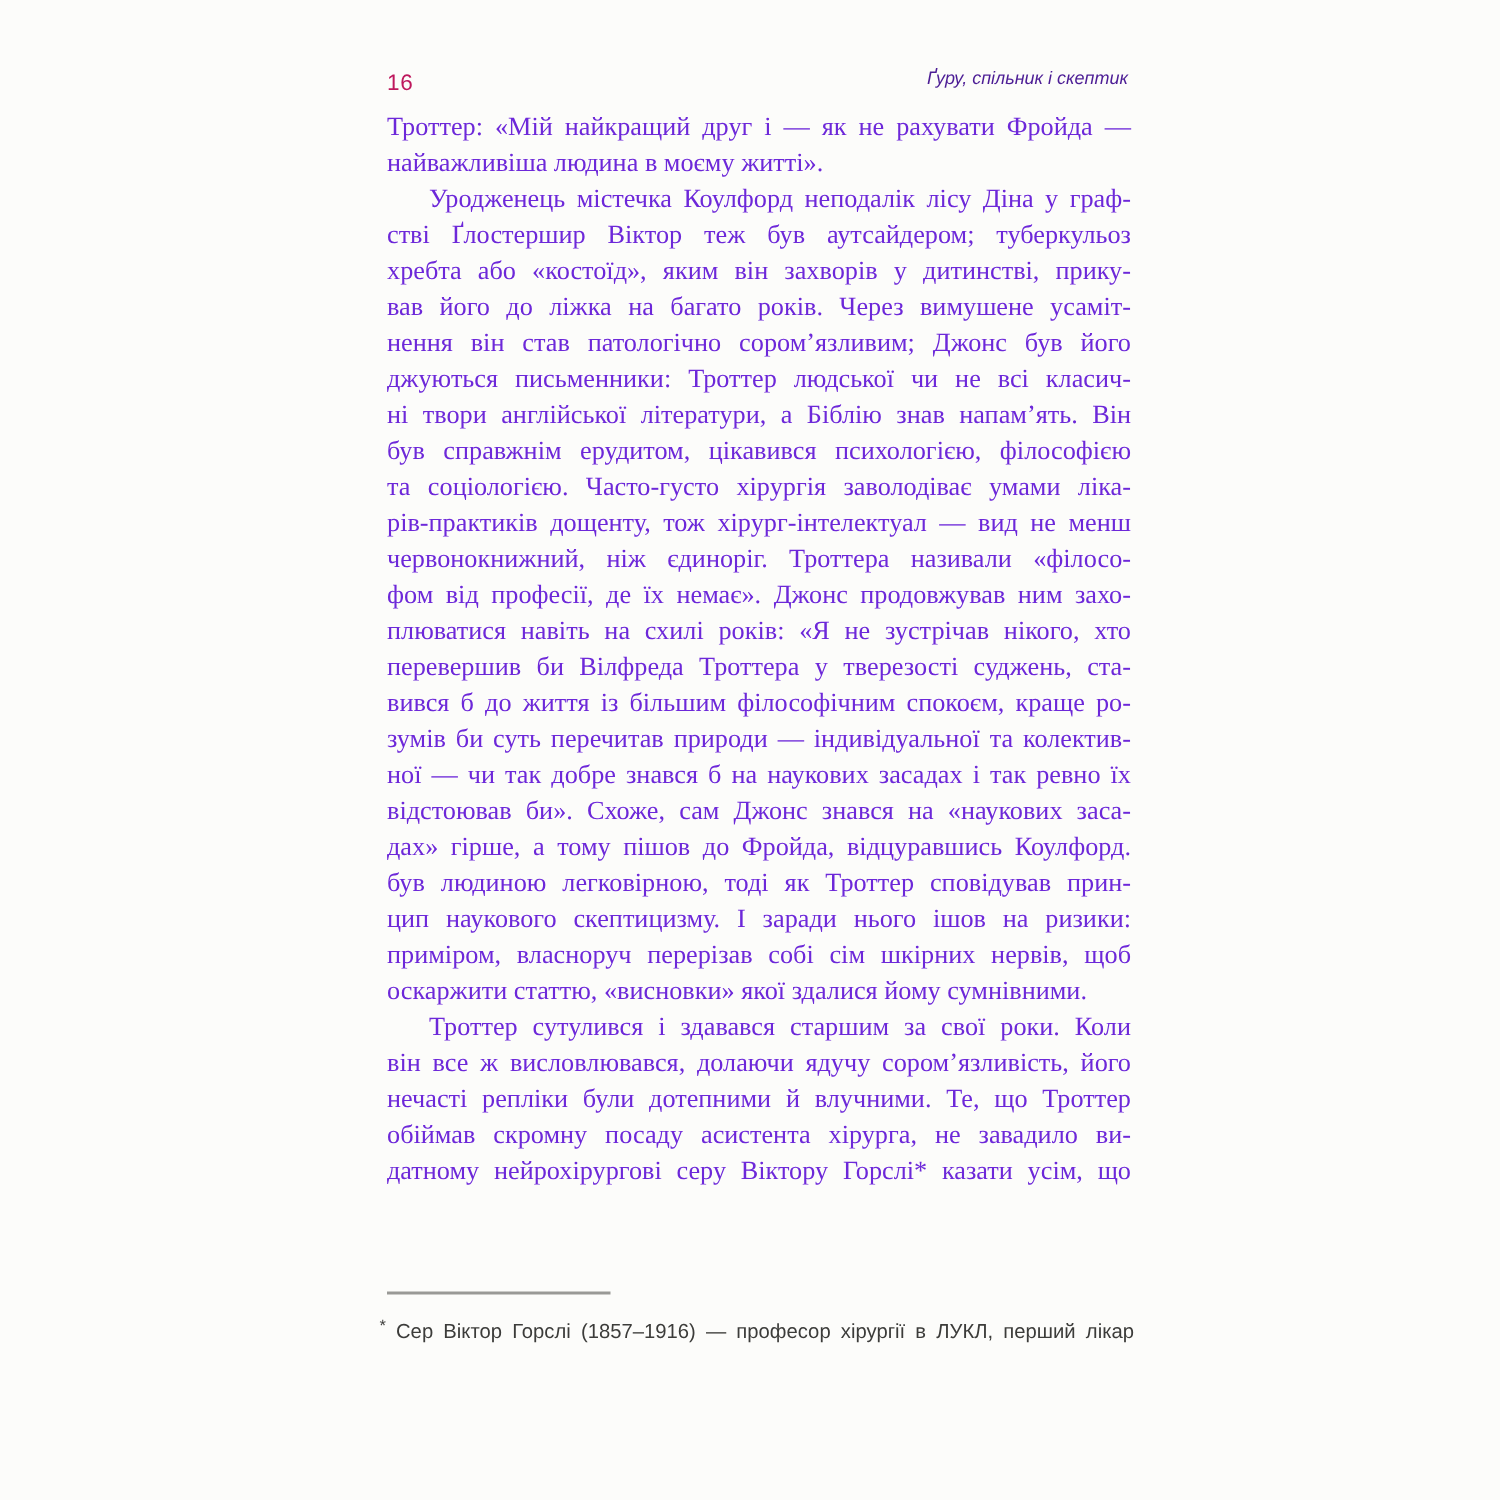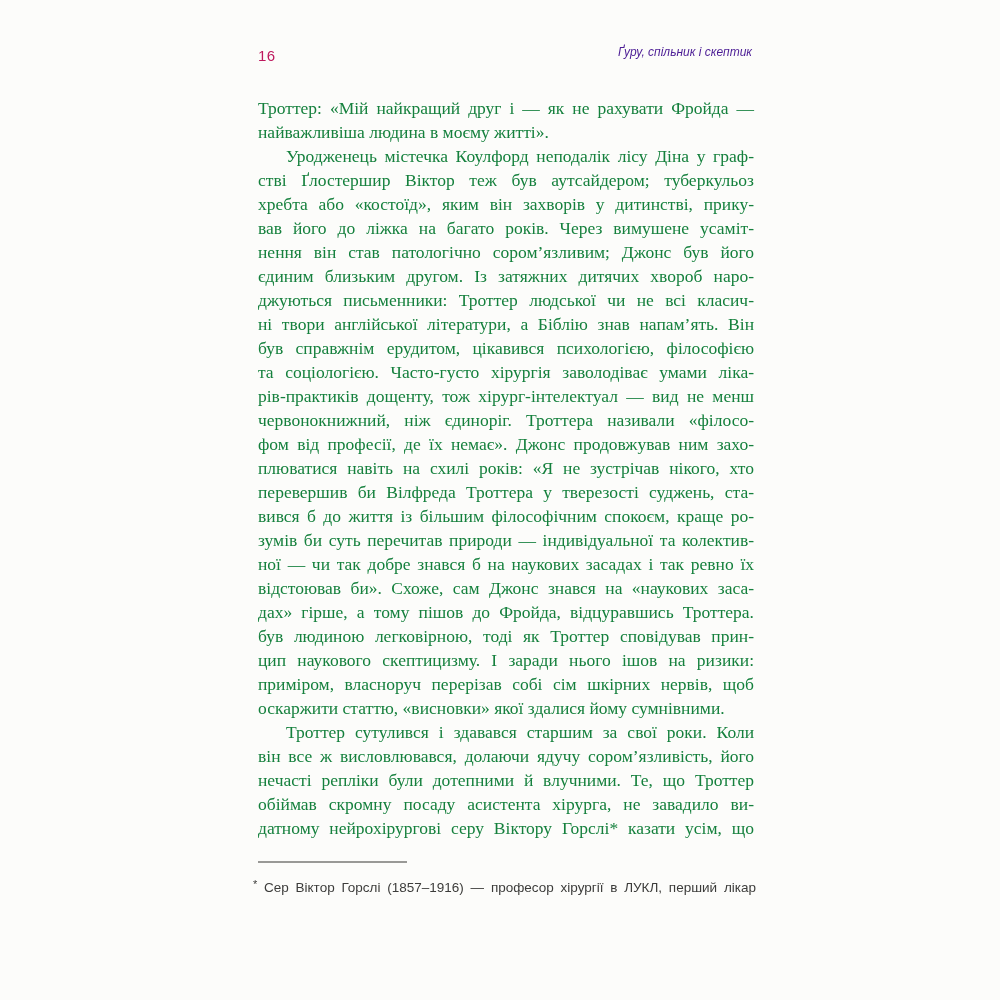--- a/index.html
+++ b/index.html
@@ -25,23 +25,23 @@
   .running-head {
     position: absolute;
     right: 248px; top: 45px;
     font-family: "Liberation Sans", sans-serif;
     font-style: italic;
     font-size: 12px;
     color: #4c1d95;
   }
   .body-text {
     position: absolute;
-    left: 258px; top: 96px;
+    left: 258px; top: 72px;
     width: 496px;
-    color: #15803d;
+    color: #6d28d9;
     font-size: 17.5px;
   }
   .line {
     height: 24px;
     line-height: 24px;
     text-align: justify;
     text-align-last: justify;
     white-space: normal;
   }
   .line.end {
@@ -86,35 +86,34 @@
   <div class="running-head">Ґуру, спільник і скептик</div>
 
   <div class="body-text">
     <div class="line">Троттер: «Мій найкращий друг і — як не рахувати Фройда —</div>
     <div class="line end">найважливіша людина в моєму житті».</div>
     <div class="line indent">Уродженець містечка Коулфорд неподалік лісу Діна у граф-</div>
     <div class="line">стві Ґлостершир Віктор теж був аутсайдером; туберкульоз</div>
     <div class="line">хребта або «костоїд», яким він захворів у дитинстві, прику-</div>
     <div class="line">вав його до ліжка на багато років. Через вимушене усаміт-</div>
     <div class="line">нення він став патологічно сором’язливим; Джонс був його</div>
-    <div class="line">єдиним близьким другом. Із затяжних дитячих хвороб наро-</div>
     <div class="line">джуються письменники: Троттер людської чи не всі класич-</div>
     <div class="line">ні твори англійської літератури, а Біблію знав напам’ять. Він</div>
     <div class="line">був справжнім ерудитом, цікавився психологією, філософією</div>
     <div class="line">та соціологією. Часто-густо хірургія заволодіває умами ліка-</div>
     <div class="line">рів-практиків дощенту, тож хірург-інтелектуал — вид не менш</div>
     <div class="line">червонокнижний, ніж єдиноріг. Троттера називали «філосо-</div>
     <div class="line">фом від професії, де їх немає». Джонс продовжував ним захо-</div>
     <div class="line">плюватися навіть на схилі років: «Я не зустрічав нікого, хто</div>
     <div class="line">перевершив би Вілфреда Троттера у тверезості суджень, ста-</div>
     <div class="line">вився б до життя із більшим філософічним спокоєм, краще ро-</div>
     <div class="line">зумів би суть перечитав природи — індивідуальної та колектив-</div>
     <div class="line">ної — чи так добре знався б на наукових засадах і так ревно їх</div>
     <div class="line">відстоював би». Схоже, сам Джонс знався на «наукових заса-</div>
-    <div class="line">дах» гірше, а тому пішов до Фройда, відцуравшись Троттера.</div>
+    <div class="line">дах» гірше, а тому пішов до Фройда, відцуравшись Коулфорд.</div>
     <div class="line">був людиною легковірною, тоді як Троттер сповідував прин-</div>
     <div class="line">цип наукового скептицизму. І заради нього ішов на ризики:</div>
     <div class="line">приміром, власноруч перерізав собі сім шкірних нервів, щоб</div>
     <div class="line end">оскаржити статтю, «висновки» якої здалися йому сумнівними.</div>
     <div class="line indent">Троттер сутулився і здавався старшим за свої роки. Коли</div>
     <div class="line">він все ж висловлювався, долаючи ядучу сором’язливість, його</div>
     <div class="line">нечасті репліки були дотепними й влучними. Те, що Троттер</div>
     <div class="line">обіймав скромну посаду асистента хірурга, не завадило ви-</div>
     <div class="line">датному нейрохірургові серу Віктору Горслі* казати усім, що</div>
   </div>

